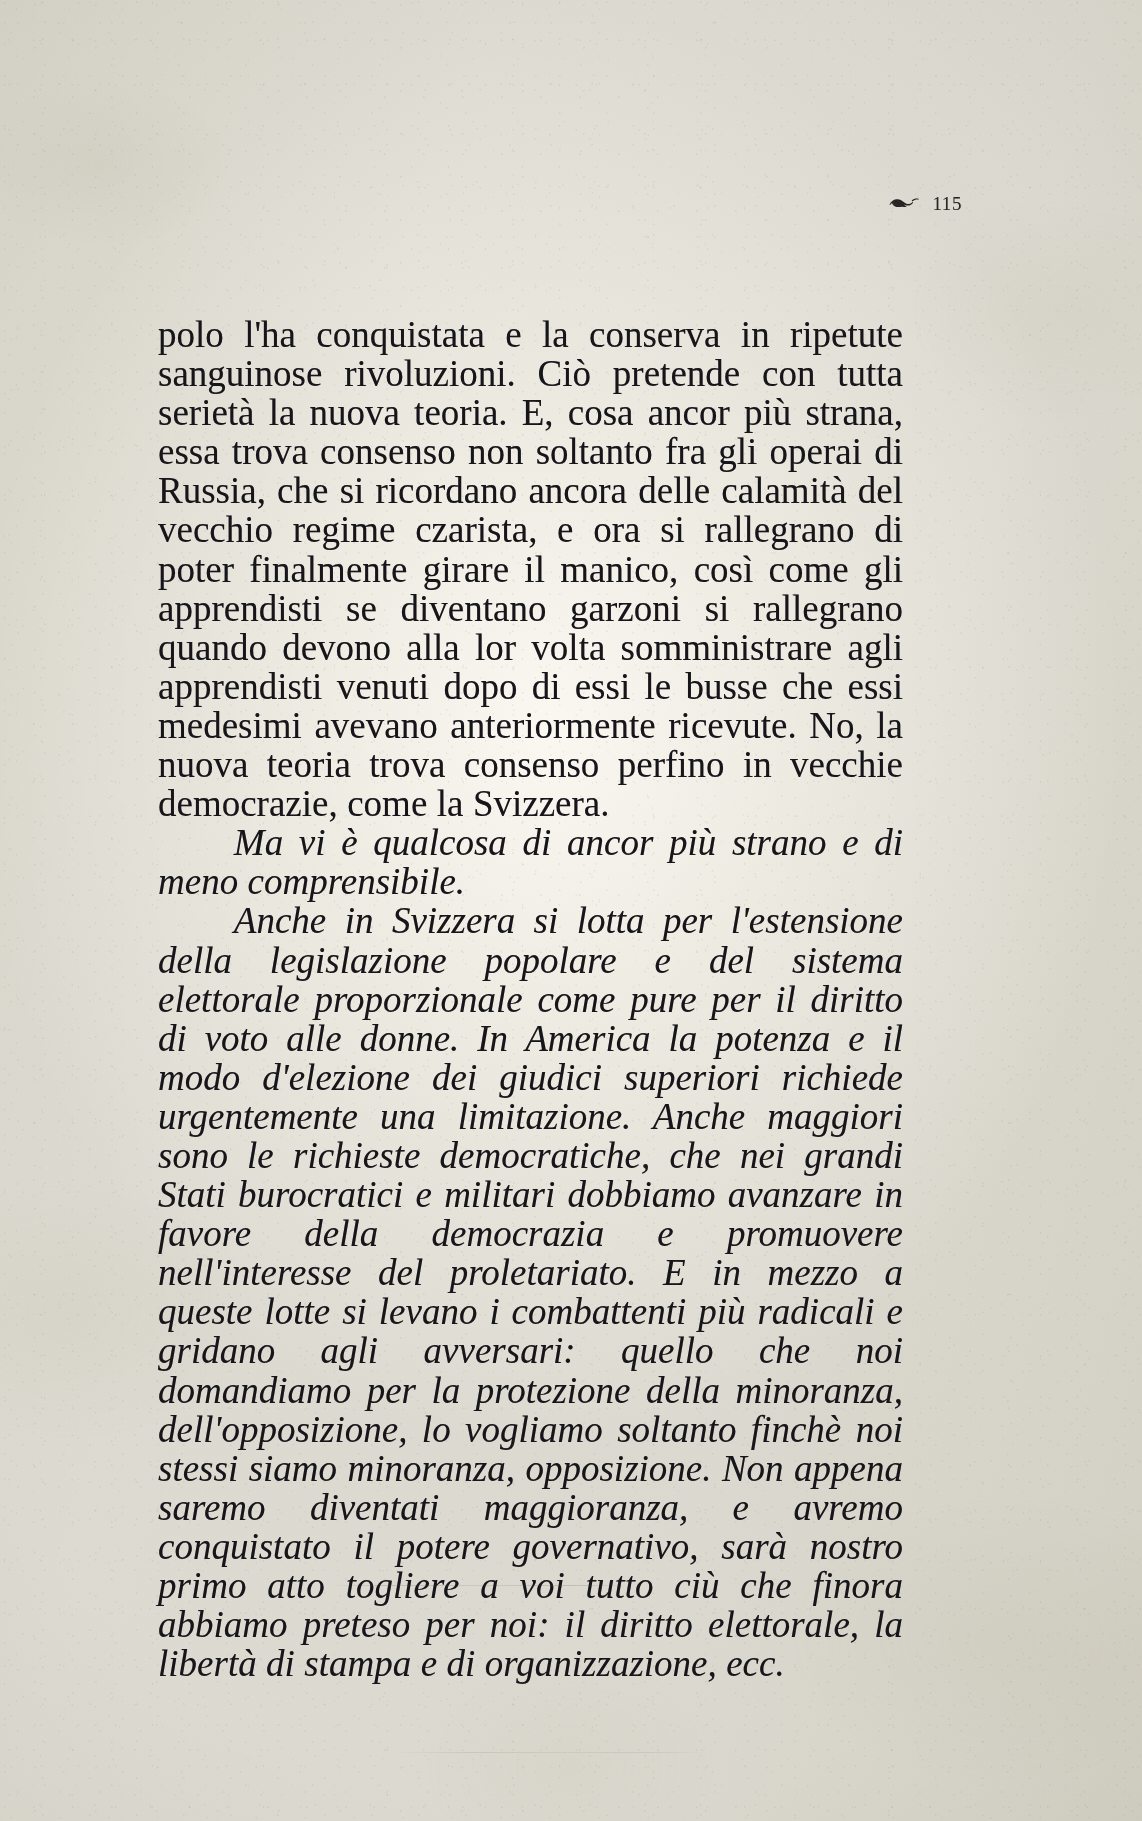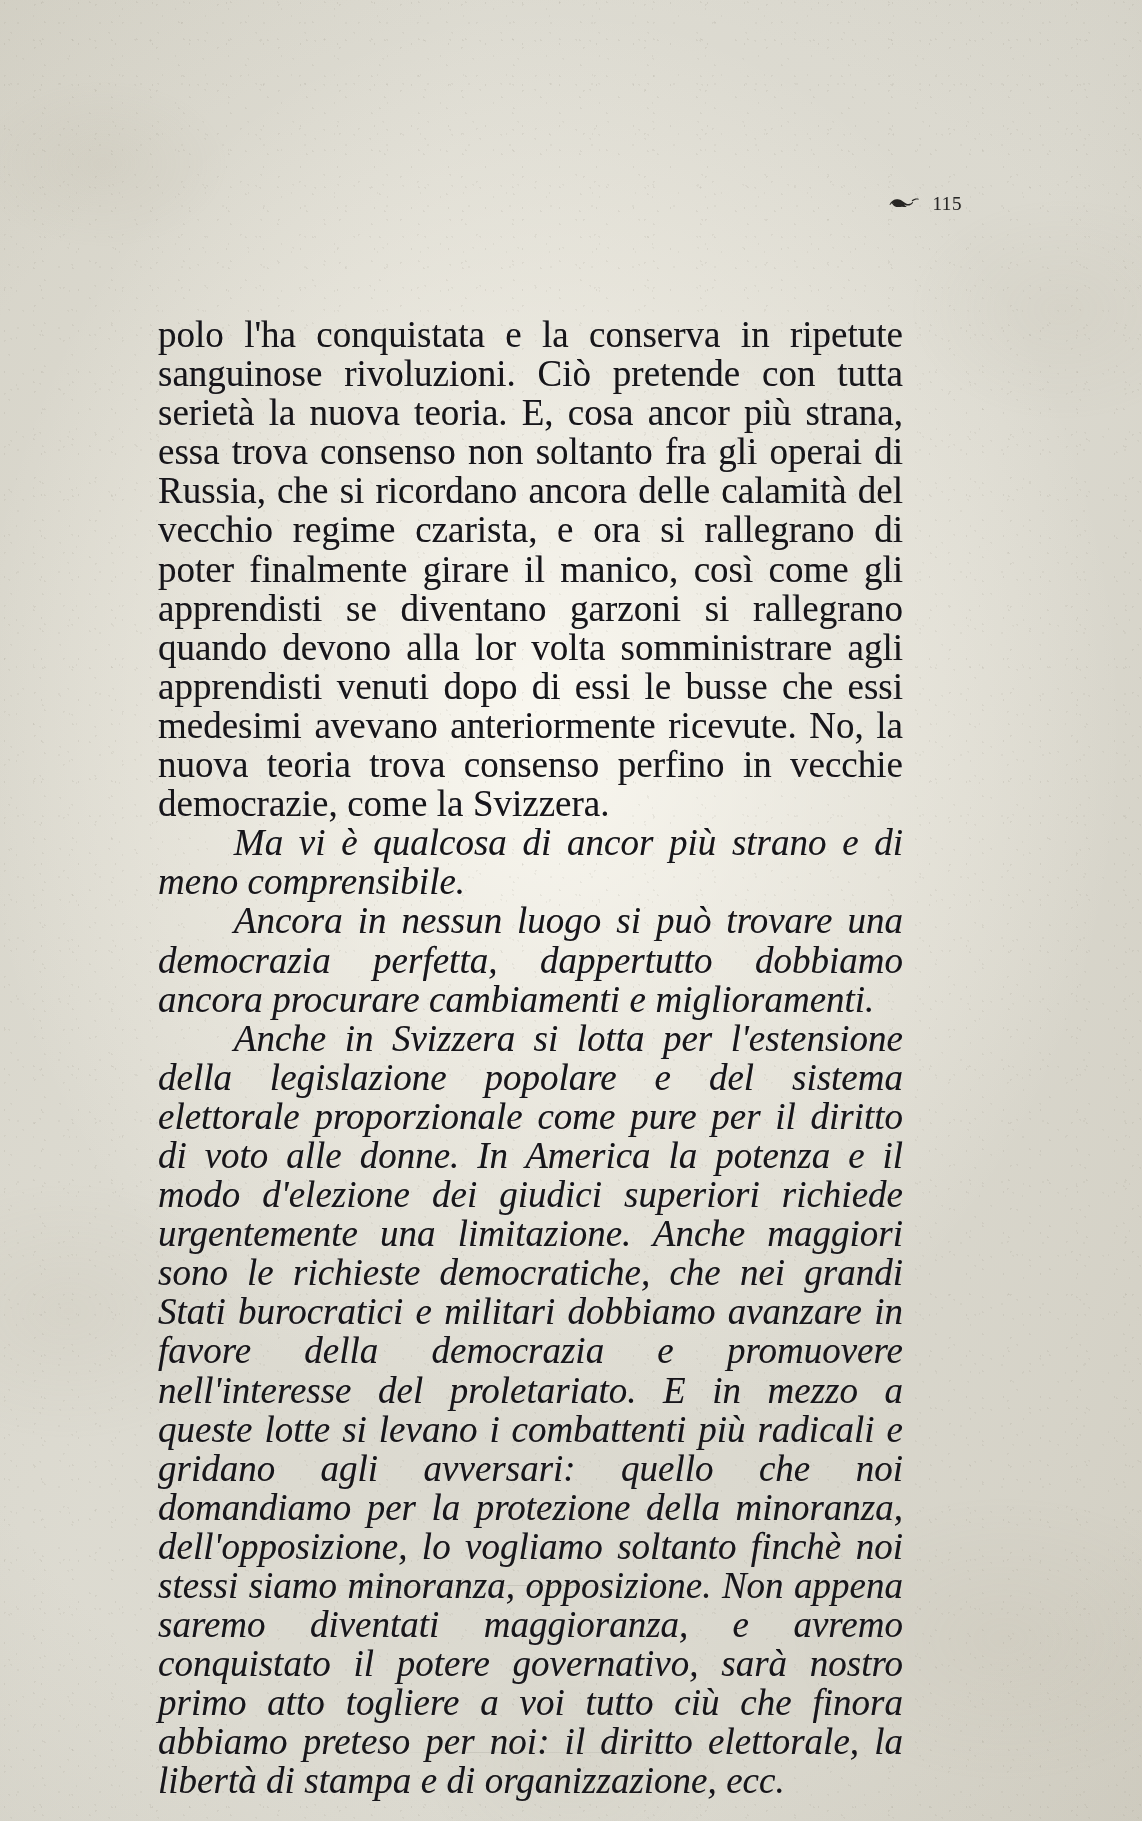--- a/index.html
+++ b/index.html
@@ -163,21 +163,20 @@
       <path d="M5.2 8.9C7.4 6.6 10.4 6 13 7.4c1.5.8 2.5 2 3.5 3.3.9 1.2 1.9 2.3 3.3 2.7-2.3.9-4.6.6-6.7-.5-1.5-.8-2.7-1.9-4.2-2.4-1.3-.4-2.5-.2-3.7.5-.5.3-.9-.5-.5-.9-.1 0 .4-.6.5-1.2z" fill="#1a1917"></path>
       <path d="M24.9 7.2c1.9-1.5 4.3-2.1 6.6-1.5.6.2.4 1-.2.9-2.1-.3-3.9.3-5.5 1.6-.5.4-1.2-.6-.9-1z" fill="#1a1917"></path>
       <ellipse cx="11.5" cy="11.2" rx="5.6" ry="2.9" fill="#1a1917"></ellipse>
     </svg>
     <span id="folio">115</span>
   </div>
 
   <div id="body">
     <p>polo l'ha conquistata e la conserva in ripetute sanguinose rivoluzioni. Ciò pretende con tutta serietà la nuova teoria. E, cosa ancor più strana, essa trova consenso non soltanto fra gli operai di Russia, che si ricordano ancora delle calamità del vecchio regime czarista, e ora si rallegrano di poter finalmente girare il manico, così come gli apprendisti se diventano garzoni si rallegrano quando devono alla lor volta somministrare agli apprendisti venuti dopo di essi le busse che essi medesimi avevano anteriormente ricevute. No, la nuova teoria trova consenso perfino in vecchie democrazie, come la Svizzera.</p>
     <p class="indent">Ma vi è qualcosa di ancor più strano e di meno comprensibile.</p>
-    <p class="indent">Ancora in nessun luogo si può trovare una democrazia perfetta, dappertutto dobbiamo ancora procurare cambiamenti e miglioramenti.</p>
     <p class="indent">Anche in Svizzera si lotta per l'estensione della legislazione popolare e del sistema elettorale proporzionale come pure per il diritto di voto alle donne. In America la potenza e il modo d'elezione dei giudici superiori richiede urgentemente una limitazione. Anche maggiori sono le richieste democratiche, che nei grandi Stati burocratici e militari dobbiamo avanzare in favore della democrazia e promuovere nell'interesse del proletariato. E in mezzo a queste lotte si levano i combattenti più radicali e gridano agli avversari: quello che noi domandiamo per la protezione della minoranza, dell'opposizione, lo vogliamo soltanto finchè noi stessi siamo minoranza, opposizione. Non appena saremo diventati maggioranza, e avremo conquistato il potere governativo, sarà nostro primo atto togliere a voi tutto ciù che finora abbiamo preteso per noi: il diritto elettorale, la libertà di stampa e di organizzazione, ecc.</p>
   </div>
 
   <div id="foot-rule"></div>
   <div id="foot-rule-2"></div>
 
   <div id="grain"></div>
 </div>
 
 </body></html>

